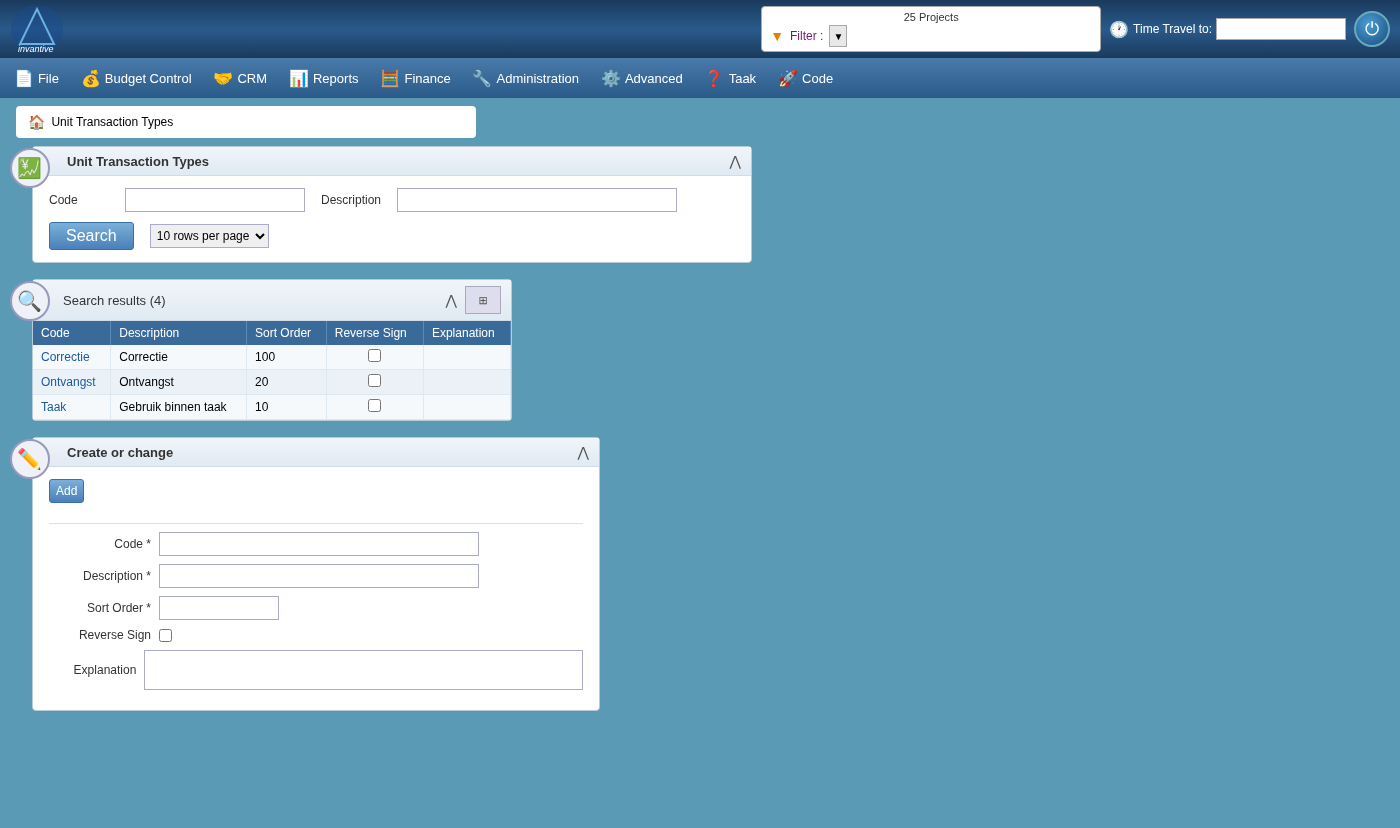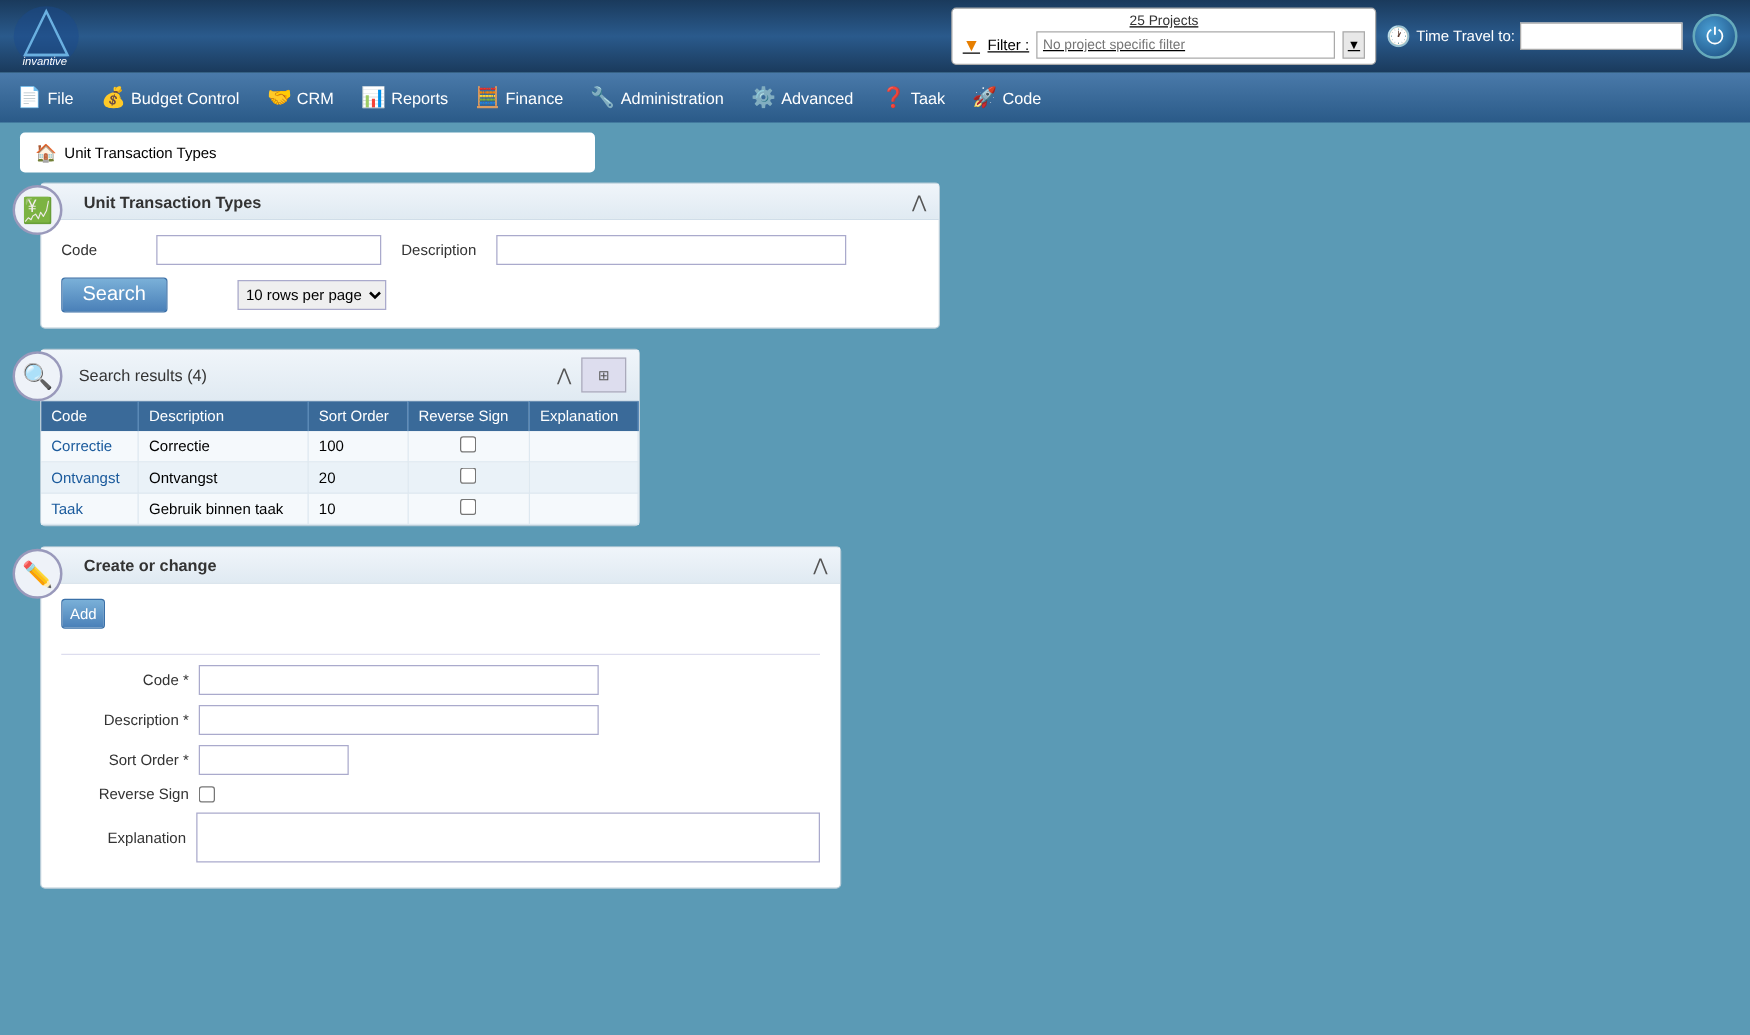--- a/index.html
+++ b/index.html
@@ -33,42 +33,41 @@
     }
     .projects-box {
       background: white;
       border: 1px solid #aaa;
       border-radius: 4px;
       padding: 4px 8px;
       display: flex;
       flex-direction: column;
       align-items: center;
       min-width: 340px;
-      text-decoration: underline;
     }
     .projects-count {
       font-size: 11px;
       color: #333;
       text-align: center;
       width: 100%;
       margin-bottom: 2px;
     }
     .projects-inner {
       display: flex;
       align-items: center;
       gap: 6px;
       width: 100%;
     }
     .filter-icon-span {
       color: #e67e00;
       font-size: 14px;
     }
     .filter-label {
       font-size: 12px;
-      color: #000000;
+      color: #701a75;
     }
     .filter-input {
       flex: 1;
       border: 1px solid #aaa;
       padding: 2px 4px;
       font-size: 11px;
       height: 22px;
     }
     .filter-dropdown-btn {
       border: 1px solid #aaa;
@@ -216,21 +215,20 @@
       border: 1px solid #3a70a8;
       color: white;
       padding: 4px 16px;
       font-size: 16px;
       cursor: pointer;
       border-radius: 3px;
     }
     .rows-select-wrapper {
       display: flex;
       gap: 4px;
-      margin-left: 40px;
     }
     .rows-select {
       border: 1px solid #aac;
       font-size: 12px;
       height: 24px;
       padding: 0 2px;
     }
 
     
     .results-panel {
@@ -282,21 +280,21 @@
       text-decoration: none;
     }
     .checkbox-cell { text-align: center; }
     .cb-input { cursor: pointer; }
 
     
     .create-panel {
       background: white;
       border: 1px solid #b8ccd8;
       border-radius: 4px;
-      width: 641px;
+      width: 568px;
       position: relative;
     }
     .create-header {
       display: flex;
       align-items: center;
       padding: 6px 10px;
       border-bottom: 1px solid #d0dde8;
       background: linear-gradient(180deg, #f0f5fa, #e0eaf2);
     }
     .create-title {
@@ -389,21 +387,20 @@
         <text x="8" y="48" font-size="9" fill="white" font-style="italic">invantive</text>
       </svg>
     </div>
   </div>
   <div class="top-right">
     <div class="projects-box">
       <div class="projects-count">25 Projects</div>
       <div class="projects-inner">
         <span class="filter-icon-span">▼</span>
         <span class="filter-label">Filter :</span>
-        <input class="filter-input" type="text" value="" placeholder="No project specific filter" style="">
         <div class="filter-dropdown-btn">▼</div>
       </div>
     </div>
     <div class="time-travel-area">
       <span class="time-travel-icon">🕐</span>
       <span class="time-travel-label">Time Travel to:</span>
       <input class="time-travel-input" type="text" value="" style="">
     </div>
     <div class="power-btn">⏻</div>
   </div>

